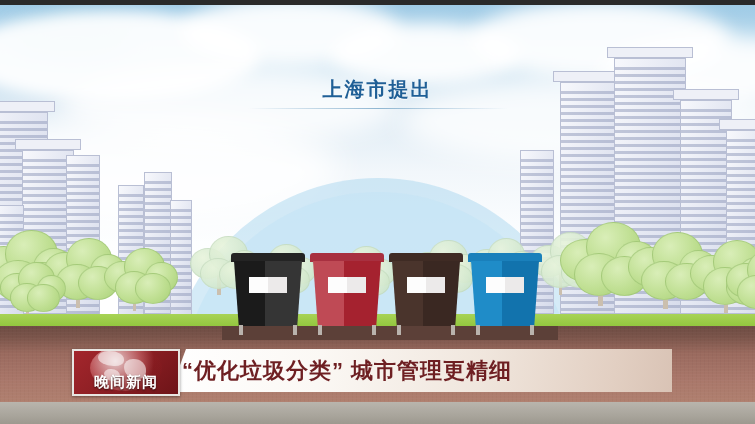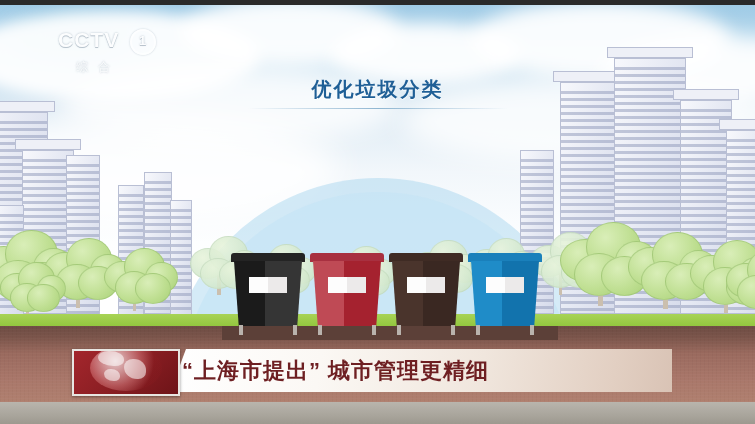--- a/index.html
+++ b/index.html
@@ -602,41 +602,35 @@
         <div class="body">
           <div class="shadeL" style="background:#1f8cc8"></div>
           <div class="shadeR" style="background:#1273ad"></div>
           <div class="label"></div>
         </div>
         <div class="leg" style="left:5px"></div>
         <div class="leg" style="right:5px"></div>
       </div>
     </div>
 
-  <div class="logo">
-    <div class="logo-text">
-      <span>CCTV</span>
-      <span class="logo-one">1</span>
-    </div>
-    <div class="logo-sub">综合</div>
-  </div>
 
   <div class="kicker">
-    <span class="kicker-txt">优化垃圾分类</span>
+    <span class="kicker-txt">上海市提出</span>
   </div>
   <div class="kicker-rule"></div>
 
 
   <div class="lower">
     <div class="head-bar"></div>
-    <div class="head-txt">“上海市提出” 城市管理更精细</div>
+    <div class="head-txt">“优化垃圾分类” 城市管理更精细</div>
     <div class="news-logo">
       <div class="globe">
         <div class="cont" style="left:8px;top:6px;width:26px;height:15px;"></div>
         <div class="cont" style="left:34px;top:14px;width:22px;height:20px;"></div>
         <div class="cont" style="left:14px;top:24px;width:16px;height:12px;"></div>
       </div>
+      <div class="news-logo-txt">晚间新闻</div>
     </div>
   </div>
 
   <div class="bar-top"></div>
   <div class="bar-bottom"></div>
 </div>
 
 </body></html>

